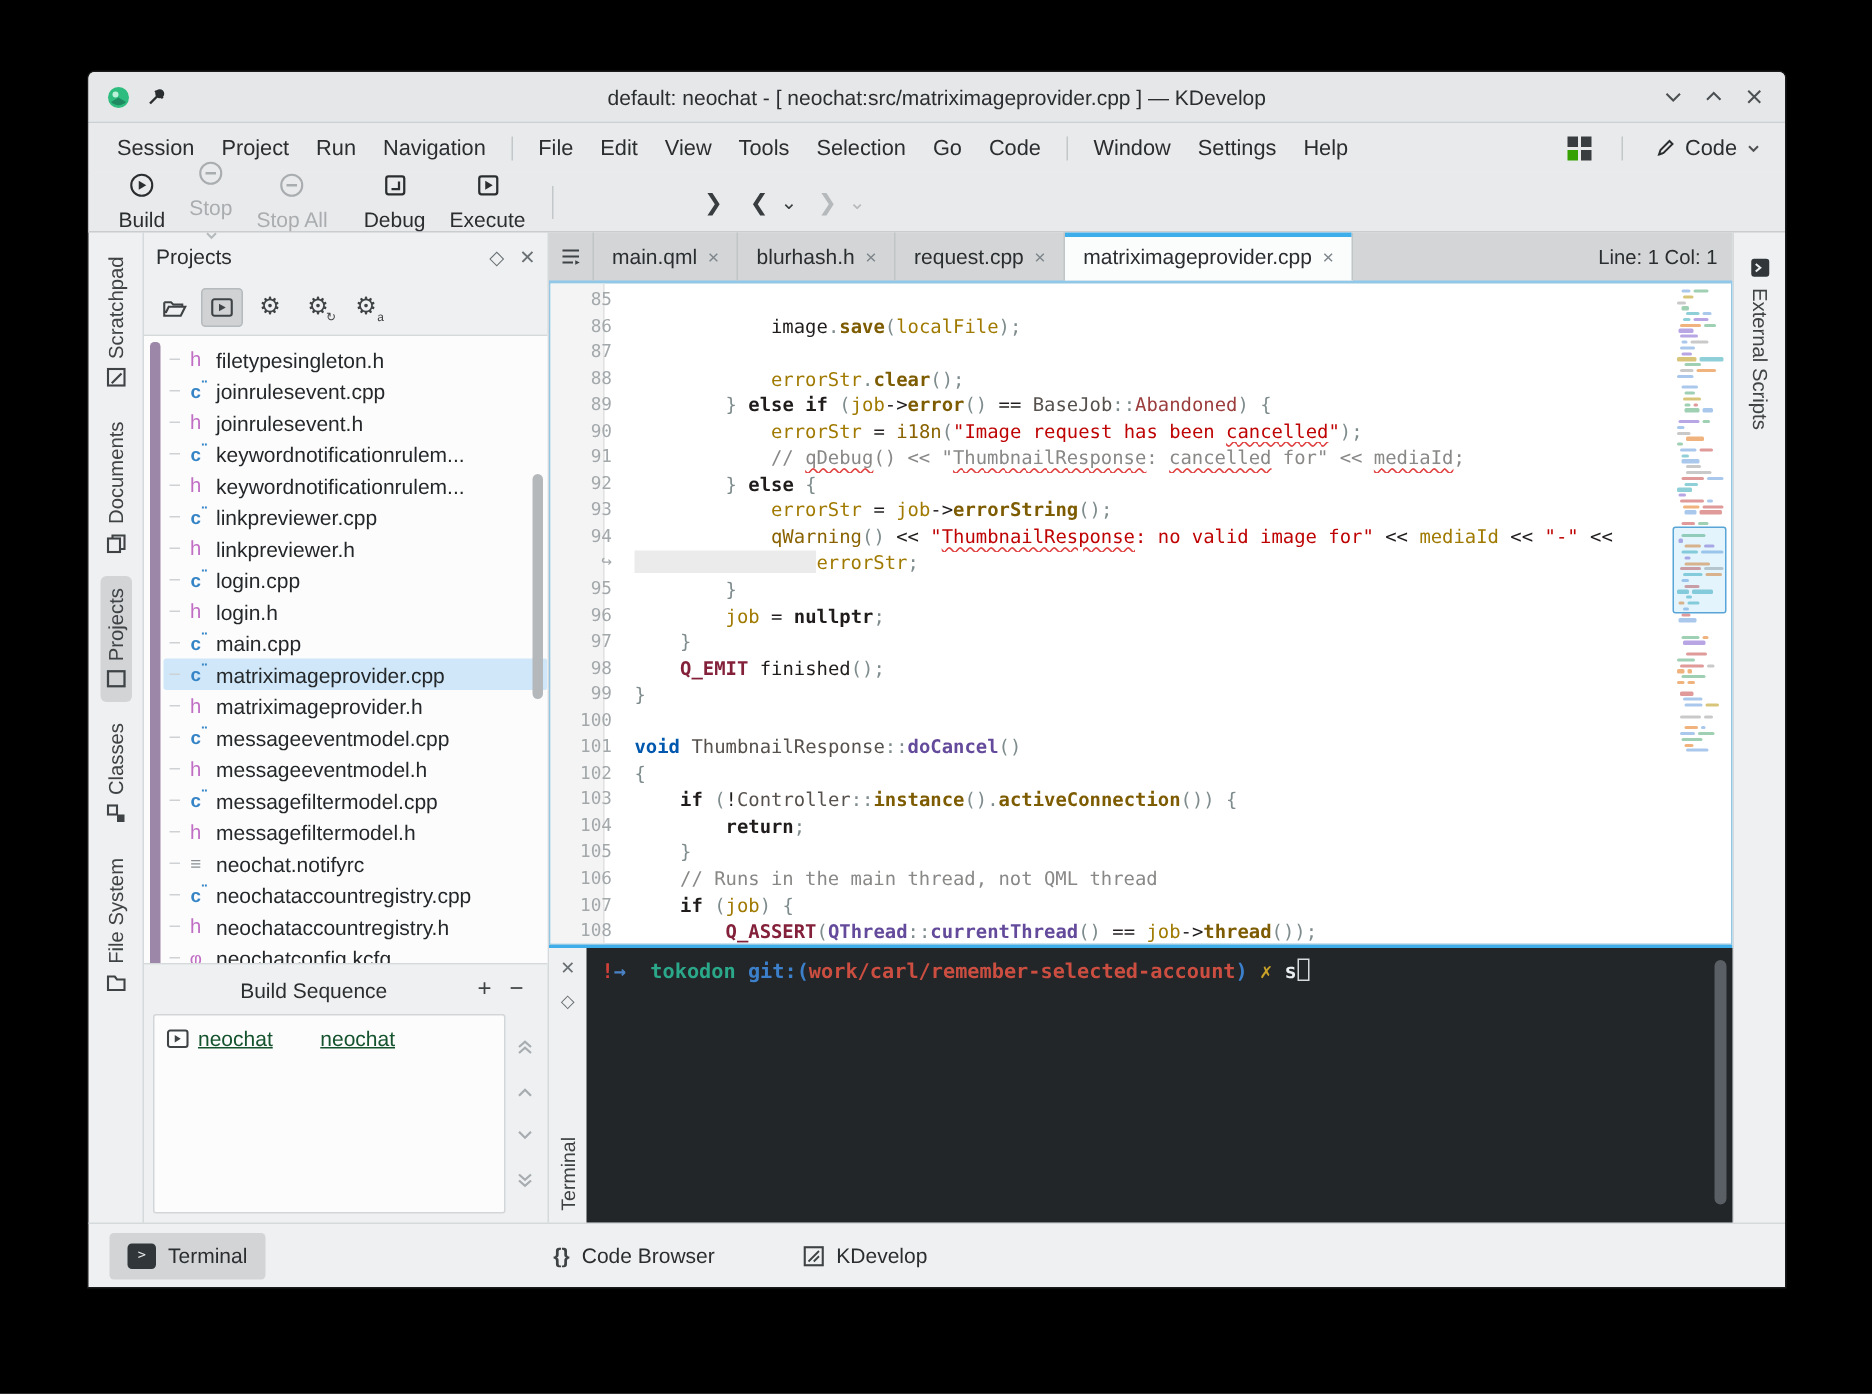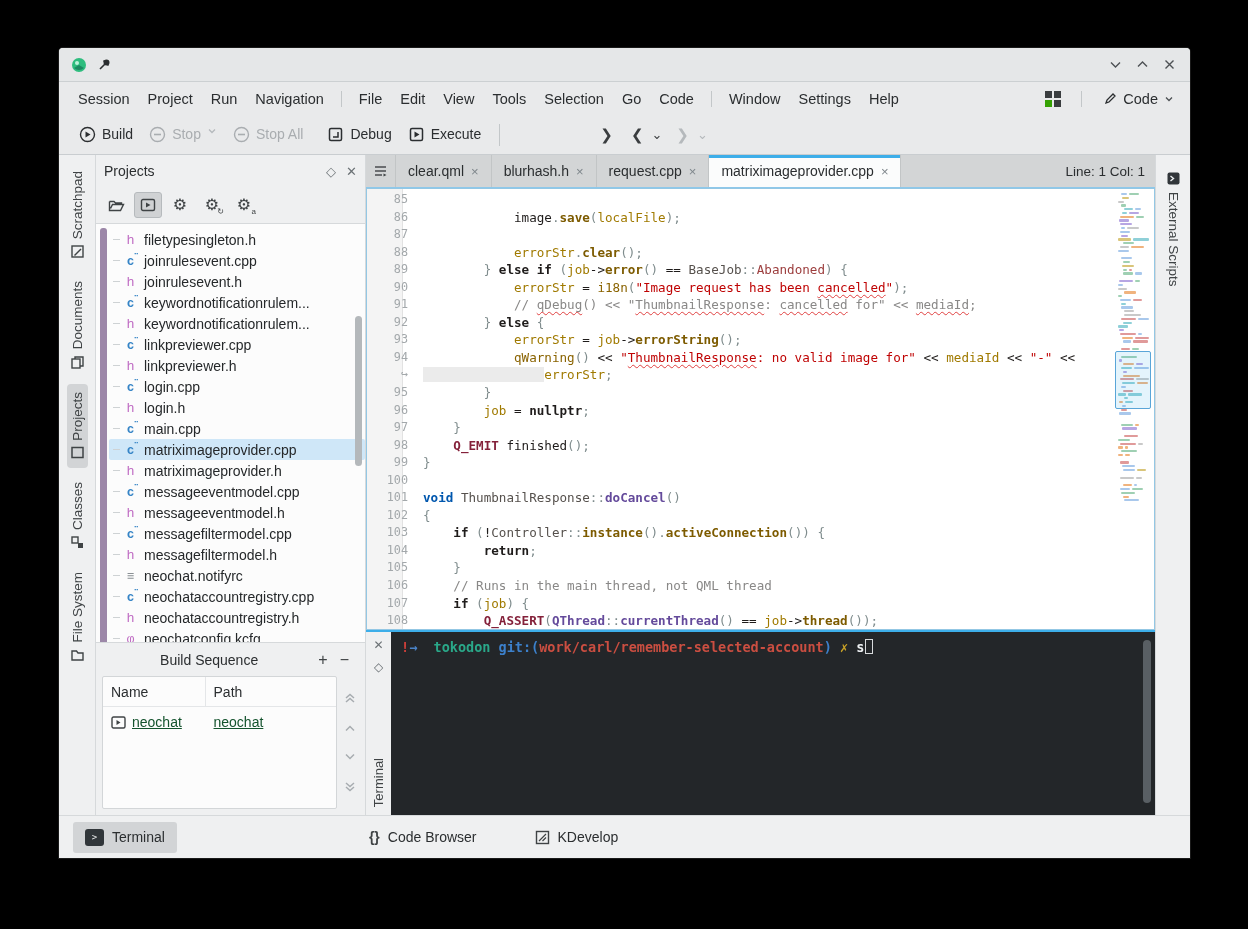--- a/index.html
+++ b/index.html
@@ -24,21 +24,21 @@
   .menu-item { padding:5px 9px; border-radius:3px; cursor:default; }
   .menu-sep { width:1px; height:16px; background:#c3c7c9; margin:0 8px; }
   .menu-right { margin-left:auto; display:flex; align-items:center; gap:8px; }
   .ws-icon { display:grid; grid-template-columns:7px 7px; grid-template-rows:7px 7px; gap:2px; margin-right:4px; }
   .ws-icon i { background:#3a3d3f; } .ws-icon i.g { background:#35a103; }
   .persp { display:flex; align-items:center; gap:6px; padding:4px 6px; }
 
   
   .toolbar { height:40px; background:#e9eaeb; border-bottom:1px solid #c9cdd0;
              display:flex; align-items:center; padding:0 12px; font-size:14px; color:#2b2e30; }
-  .tbtn { display:flex; align-items:flex-start; gap:6px; padding:5px 8px; border-radius:3px; }
+  .tbtn { display:flex; align-items:center; gap:6px; padding:5px 8px; border-radius:3px;flex-direction:column; }
   .tbtn.disabled { color:#a9adb0; }
   .tbtn svg { display:block; }
   .tool-sep { width:1px; height:22px; background:#c3c7c9; margin:0 10px; }
   .tool-input { height:27px; background:#fcfcfc; border:1px solid #b9bdc0; border-radius:3px;
                 font-size:13.5px; padding:0 8px; color:#2b2e30; font-family:"Liberation Sans",sans-serif; }
   .tool-input::placeholder { color:#9aa0a4; }
   .chev { color:#3a3d3f; font-size:13px; padding:0 4px; }
   .chev.disabled { color:#b5b9bc; }
 
   
@@ -182,20 +182,21 @@
             <circle cx="6" cy="6" r="2" fill="#bdf2da"></circle>
         </svg>
         <svg width="14" height="14" viewBox="0 0 14 14">
           <g stroke="#2b2e30" stroke-width="1.6" fill="#2b2e30">
             <circle cx="9.5" cy="4.5" r="2.2"></circle>
               <line x1="8" y1="6" x2="3" y2="11"></line>
               <line x1="6.5" y1="2.5" x2="11.5" y2="7.5"></line>
           </g>
         </svg>
       </div>
+      <span class="tb-title">default: neochat - [ neochat:src/matriximageprovider.cpp ] — KDevelop</span>
       <div class="tb-controls">
         <svg width="13" height="13" viewBox="0 0 13 13">
             <polyline points="2,4.5 6.5,9 11,4.5" fill="none" stroke="#4d5154" stroke-width="1.4"></polyline>
           </svg>
         <svg width="13" height="13" viewBox="0 0 13 13">
             <polyline points="2,8.5 6.5,4 11,8.5" fill="none" stroke="#4d5154" stroke-width="1.4"></polyline>
           </svg>
         <svg width="13" height="13" viewBox="0 0 13 13">
             <path d="M2.5 2.5 L10.5 10.5 M10.5 2.5 L2.5 10.5" stroke="#4d5154" stroke-width="1.4"></path>
           </svg>
@@ -444,24 +445,20 @@
             </div>
           <div class="tree-scroll"></div>
         </div>
         <div class="bs-head">
           <span class="bs-title">Build Sequence</span>
           <span class="bs-btn">+</span>
           <span class="bs-btn">−</span>
         </div>
         <div class="bs-body">
           <div class="bs-table">
-            <div class="bs-hrow">
-              <span class="bs-col1">Name</span>
-              <span>Path</span>
-            </div>
             <div id="bsRows">
                 <div class="bs-row">
                   <span class="c1">
                     <svg width="15" height="13">
                       <rect x="1" y="1" width="13" height="11" rx="1.5" fill="none" stroke="#3f4345" stroke-width="1.4"></rect>
                       <path d="M5.5 4 L9.5 6.5 L5.5 9 Z" fill="#3f4345"></path>
                     </svg>
                     <span>neochat</span>
                   </span>
                   <span class="c2">neochat</span>
@@ -494,21 +491,21 @@
                 <g stroke="#3f4345" stroke-width="1.4">
                   <line x1="2" y1="3" x2="13" y2="3"></line>
                   <line x1="2" y1="7" x2="13" y2="7"></line>
                   <line x1="2" y1="11" x2="9" y2="11"></line>
                 </g>
                 <path d="M10.5 9.5 L13.5 11 L10.5 12.5 Z" fill="#3f4345"></path>
               </svg>
           </span>
           <span id="editorTabs" style="display:flex;align-items:stretch;">
               <span class="etab">
-                <span>clear.qml</span>
+                <span>main.qml</span>
                 <span class="x">×</span>
               </span>
               <span class="etab">
                 <span>blurhash.h</span>
                 <span class="x">×</span>
               </span>
               <span class="etab">
                 <span>request.cpp</span>
                 <span class="x">×</span>
               </span>

